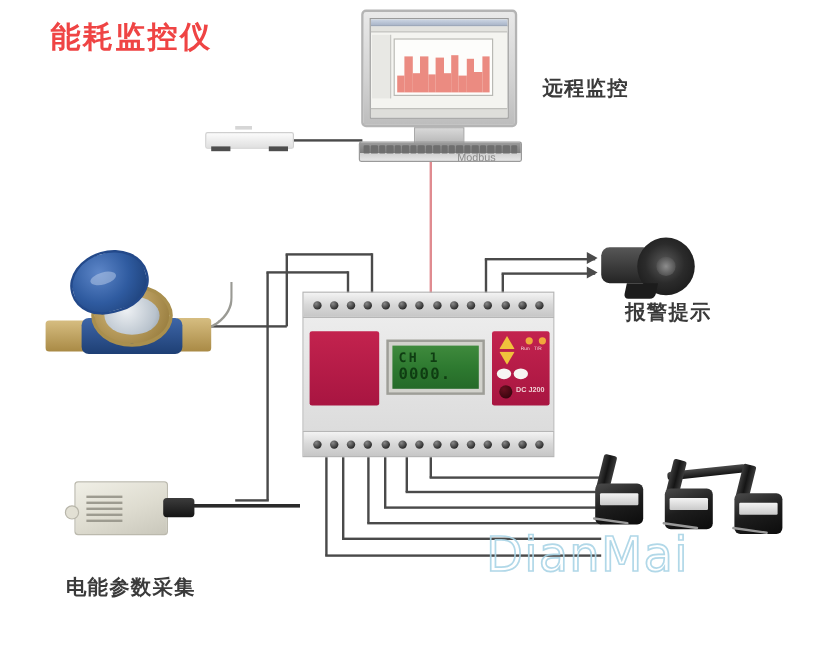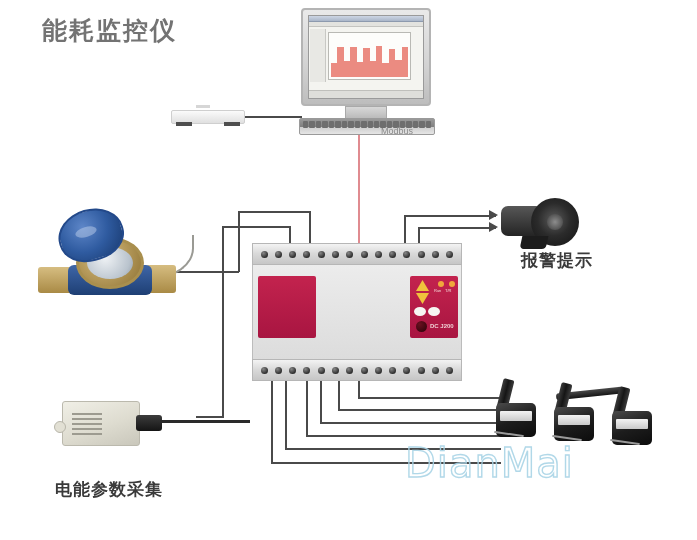--- a/index.html
+++ b/index.html
@@ -14,21 +14,21 @@
     background: #ffffff;
     overflow: hidden;
   }
   .abs { position: absolute; }
 
   
   #title {
     left: 42px; top: 14px;
     font-size: 25px;
     font-weight: bold;
-    color: #737373;
+    color: #ef4444;
     letter-spacing: 2px;
     font-family: Liberation Mono, monospace;
   }
 
   
   .caption {
     font-size: 17px;
     font-weight: bold;
     color: #3a3a3a;
     letter-spacing: 1px;
@@ -441,20 +441,21 @@
         <div class="pc-key"></div>
         <div class="pc-key"></div>
         <div class="pc-key"></div>
         <div class="pc-key"></div>
         <div class="pc-key"></div>
         <div class="pc-key"></div>
       </div>
   </div>
   <div class="abs" id="modbus-label">Modbus</div>
 
+  <div class="abs caption" style="left:452px; top:62px;">远程监控</div>
 
   <div class="abs" id="converter"></div>
   <div class="abs" id="converter-mark"></div>
   <div class="abs" id="converter-foot-l"></div>
   <div class="abs" id="converter-foot-r"></div>
 
   <div class="abs" id="water-meter">
     <div class="abs" id="wm-cable"></div>
     <div class="abs" id="wm-flange-l"></div>
     <div class="abs" id="wm-flange-r"></div>
@@ -501,20 +502,26 @@
         <div class="terminal"></div>
         <div class="terminal"></div>
         <div class="terminal"></div>
         <div class="terminal"></div>
         <div class="terminal"></div>
         <div class="terminal"></div>
       </div>
     <div class="abs" id="ctrl-face"></div>
     <div class="abs" id="ctrl-panel-left"></div>
 
+    <div class="abs" id="ctrl-lcd-frame">
+      <div id="ctrl-lcd">
+        <div id="ctrl-lcd-line1">CH 1</div>
+        <div id="ctrl-lcd-line2">0000.</div>
+      </div>
+    </div>
 
     <div class="abs" id="ctrl-panel-right"></div>
     <div class="abs btn-arrow-up"></div>
     <div class="abs btn-arrow-dn"></div>
     <div class="abs btn-oval-l"></div>
     <div class="abs btn-oval-r"></div>
     <div class="abs" id="btn-round"></div>
     <div class="abs led" id="led-a"></div>
     <div class="abs led" id="led-b"></div>
     <div class="abs led-label" id="led-label-a">Run</div>

